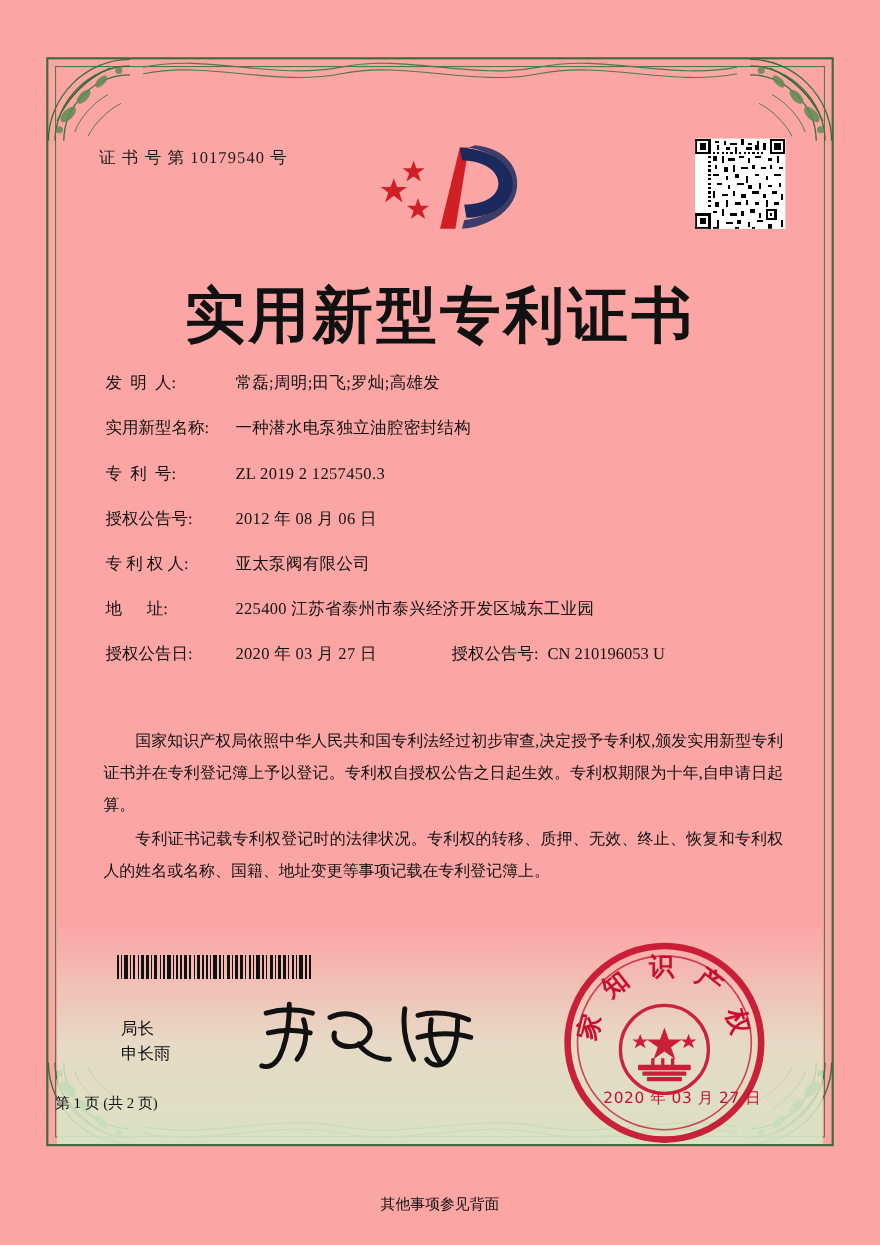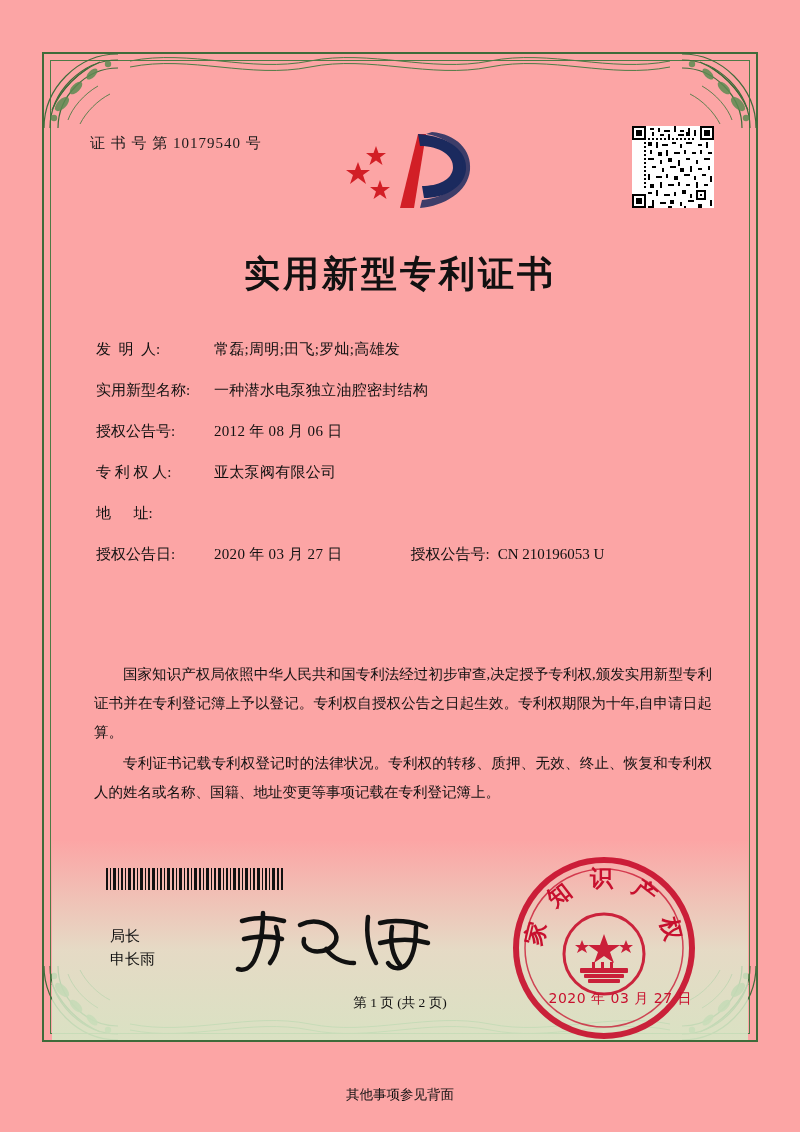--- a/index.html
+++ b/index.html
@@ -111,21 +111,21 @@
     background: #fff;
   }
   .qr svg { display:block; }
 
   .title {
     position: absolute;
     left: 0;
     top: 190px;
     width: 700px;
     text-align: center;
-    font-size: 36px;
+    font-size: 55px;
     font-weight: bold;
     letter-spacing: 3px;
     color: #111;
     font-family: "DejaVu Serif", "Liberation Serif", serif;
   }
 
   .fields {
     position: absolute;
     left: 46px;
     top: 280px;
@@ -217,21 +217,21 @@
     color: #c8102e;
     letter-spacing: 0.5px;
     font-family: "DejaVu Sans", sans-serif;
   }
 
   .page-no {
     position: absolute;
     left: 0;
     bottom: 22px;
     width: 700px;
-    text-align: center;
+    text-align: left;
     font-size: 13.5px;
     color: #111;
   }
 
   .footer-note {
     position: absolute;
     left: 0;
     bottom: 28px;
     width: 800px;
     text-align: center;
@@ -511,29 +511,34 @@
     <div class="fields">
       <div class="field-row">
         <div class="f-label">发  明  人:</div>
         <div class="f-value">常磊;周明;田飞;罗灿;高雄发</div>
       </div>
       <div class="field-row">
         <div class="f-label">实用新型名称:</div>
         <div class="f-value">一种潜水电泵独立油腔密封结构</div>
       </div>
       <div class="field-row">
+        <div class="f-label">专  利  号:</div>
+        <div class="f-value">ZL 2019 2 1257450.3</div>
+      </div>
+      <div class="field-row">
         <div class="f-label">授权公告号:</div>
         <div class="f-value">2012 年 08 月 06 日</div>
       </div>
       <div class="field-row">
         <div class="f-label">专 利 权 人:</div>
         <div class="f-value">亚太泵阀有限公司</div>
       </div>
       <div class="field-row">
         <div class="f-label">地      址:</div>
+        <div class="f-value">225400 江苏省泰州市泰兴经济开发区城东工业园</div>
       </div>
       <div class="field-row inline-two">
         <div class="f-label">授权公告日:</div>
         <div class="f-value">2020 年 03 月 27 日</div>
         <div class="f-label2">授权公告号:</div>
         <div class="f-value2">CN 210196053 U</div>
       </div>
     </div>
 
     <div class="paragraphs">

